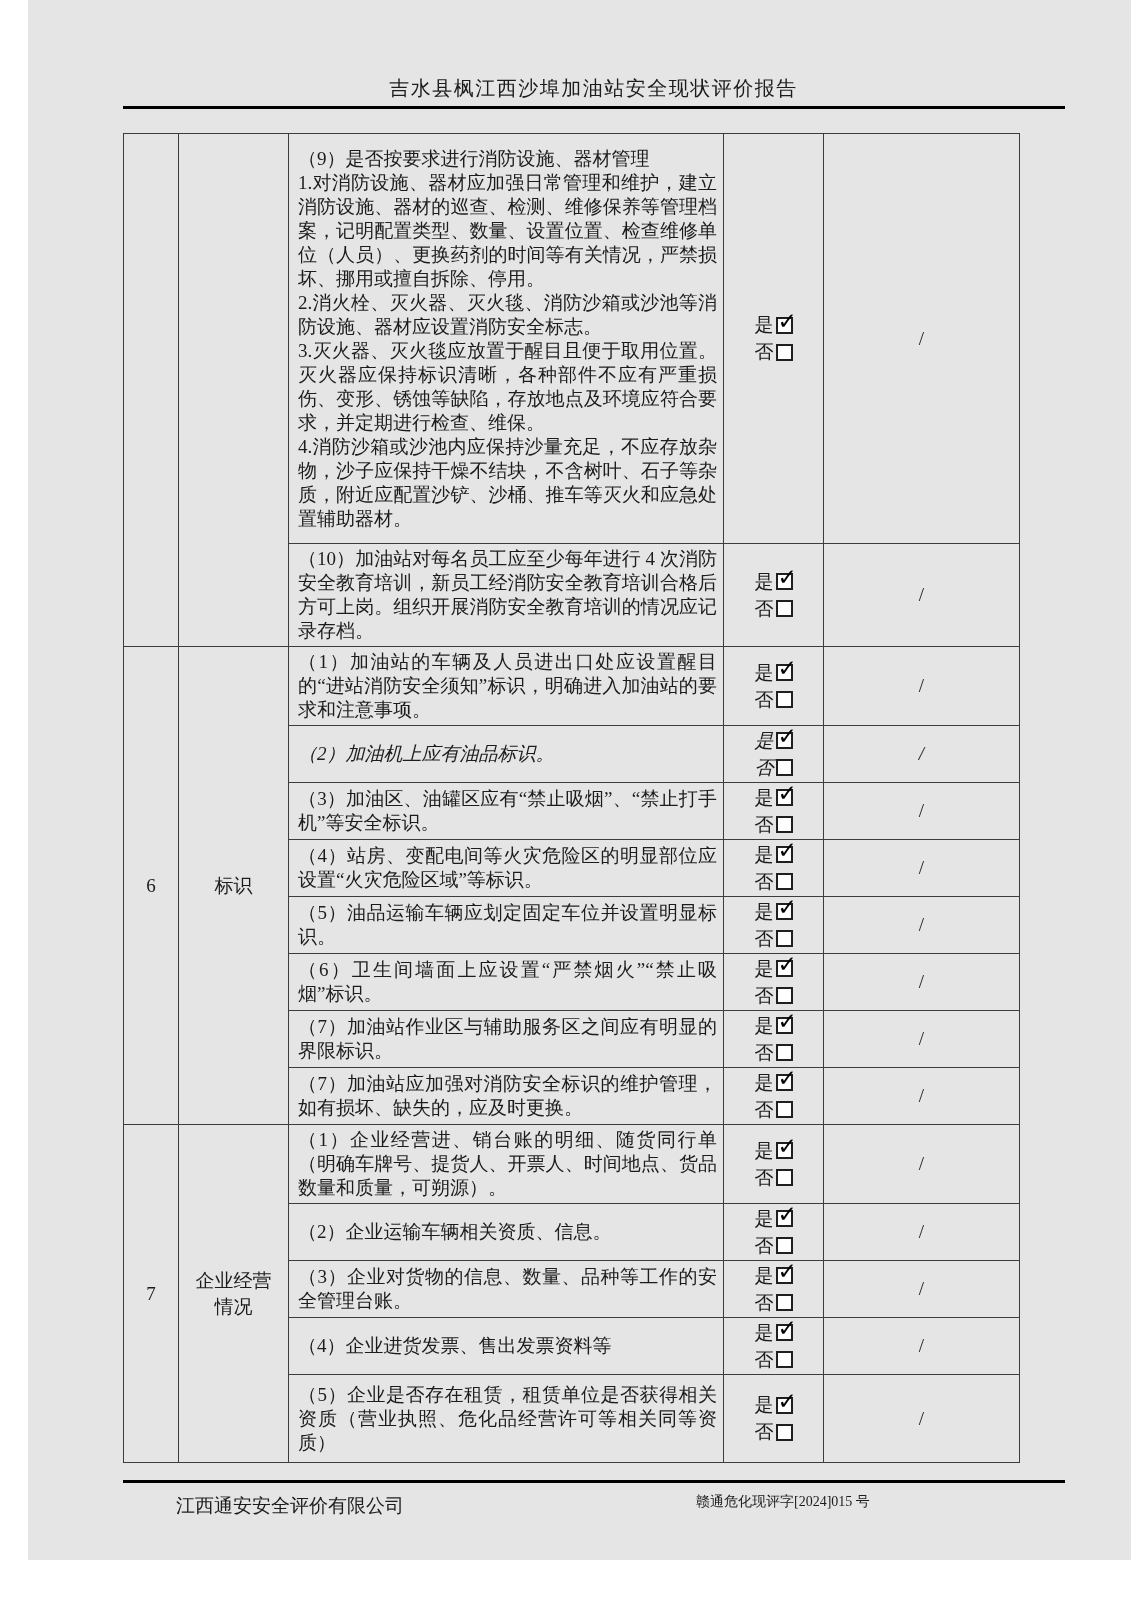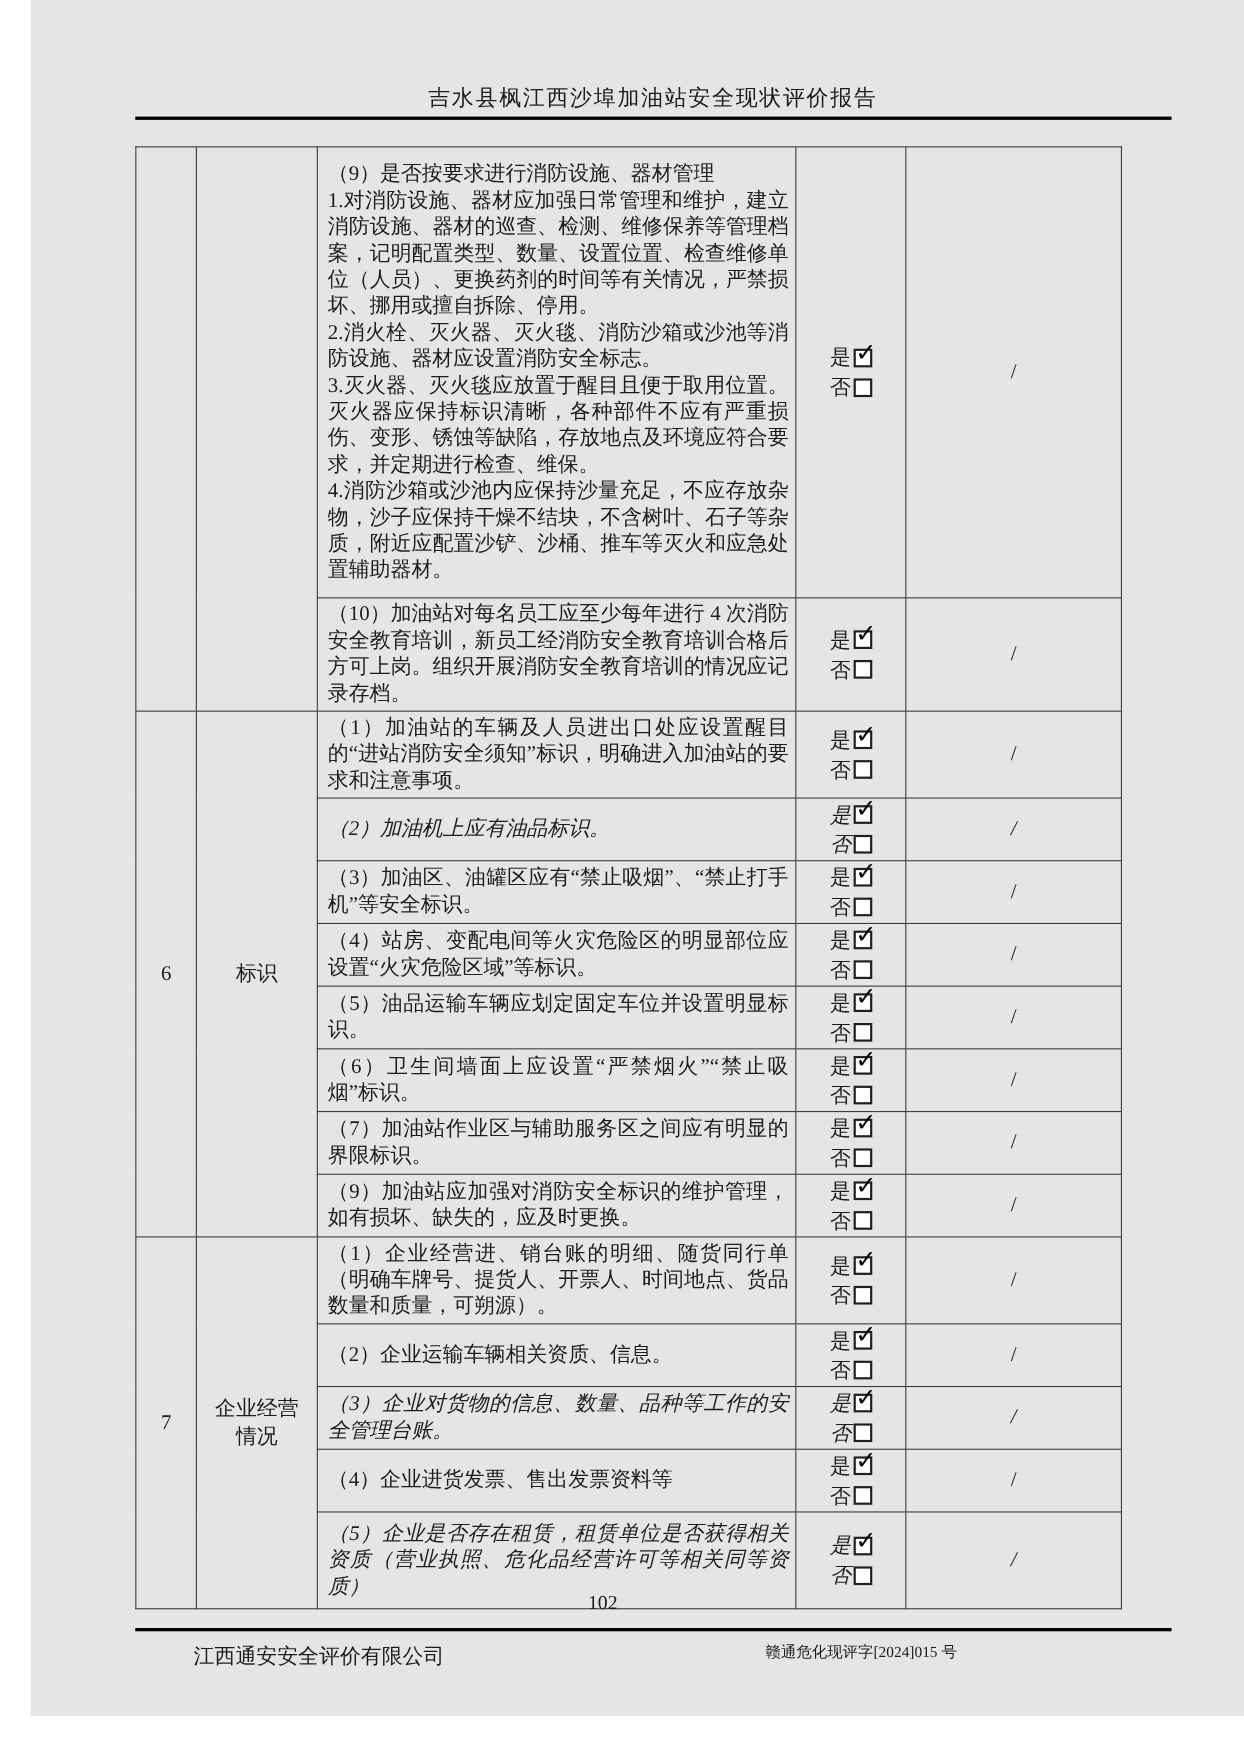--- a/index.html
+++ b/index.html
@@ -214,21 +214,21 @@
               </span>
             </div>
             <div class="cb-row">
               <span>否</span>
               <span class="cb-box"></span>
             </div>
           </td>
           <td class="cell-remark">/</td>
         </tr>
         <tr style="height: 55px;">
-          <td class="cell-content">（9）加油站应加强对消防安全标识的维护管理，如有损坏、缺失的，应及时更换。</td>
+          <td class="cell-content">（7）加油站应加强对消防安全标识的维护管理，如有损坏、缺失的，应及时更换。</td>
           <td class="cell-check">
             <div class="cb-row">
               <span>是</span>
               <span class="cb-box">
                 <span class="tick">✓</span>
               </span>
             </div>
             <div class="cb-row">
               <span>否</span>
               <span class="cb-box"></span>
@@ -264,21 +264,21 @@
                 <span class="tick">✓</span>
               </span>
             </div>
             <div class="cb-row">
               <span>否</span>
               <span class="cb-box"></span>
             </div>
           </td>
           <td class="cell-remark">/</td>
         </tr>
-        <tr style="height: 52px; font-style: italic;">
+        <tr style="height: 52px;">
           <td class="cell-content">（3）企业对货物的信息、数量、品种等工作的安全管理台账。</td>
           <td class="cell-check">
             <div class="cb-row">
               <span>是</span>
               <span class="cb-box">
                 <span class="tick">✓</span>
               </span>
             </div>
             <div class="cb-row">
               <span>否</span>
@@ -296,37 +296,36 @@
                 <span class="tick">✓</span>
               </span>
             </div>
             <div class="cb-row">
               <span>否</span>
               <span class="cb-box"></span>
             </div>
           </td>
           <td class="cell-remark">/</td>
         </tr>
-        <tr style="height: 88px; font-style: italic;">
+        <tr style="height: 88px;">
           <td class="cell-content">（5）企业是否存在租赁，租赁单位是否获得相关资质（营业执照、危化品经营许可等相关同等资质）</td>
           <td class="cell-check">
             <div class="cb-row">
               <span>是</span>
               <span class="cb-box">
                 <span class="tick">✓</span>
               </span>
             </div>
             <div class="cb-row">
               <span>否</span>
               <span class="cb-box"></span>
             </div>
           </td>
           <td class="cell-remark">/</td>
         </tr>
       </tbody>
   </table>
 
-  <div class="page-number">102</div>
   <div class="footer-rule"></div>
   <div class="footer-company">江西通安安全评价有限公司</div>
   <div class="footer-docnum">赣通危化现评字[2024]015 号</div>
 
 </div>
 
 </body></html>

